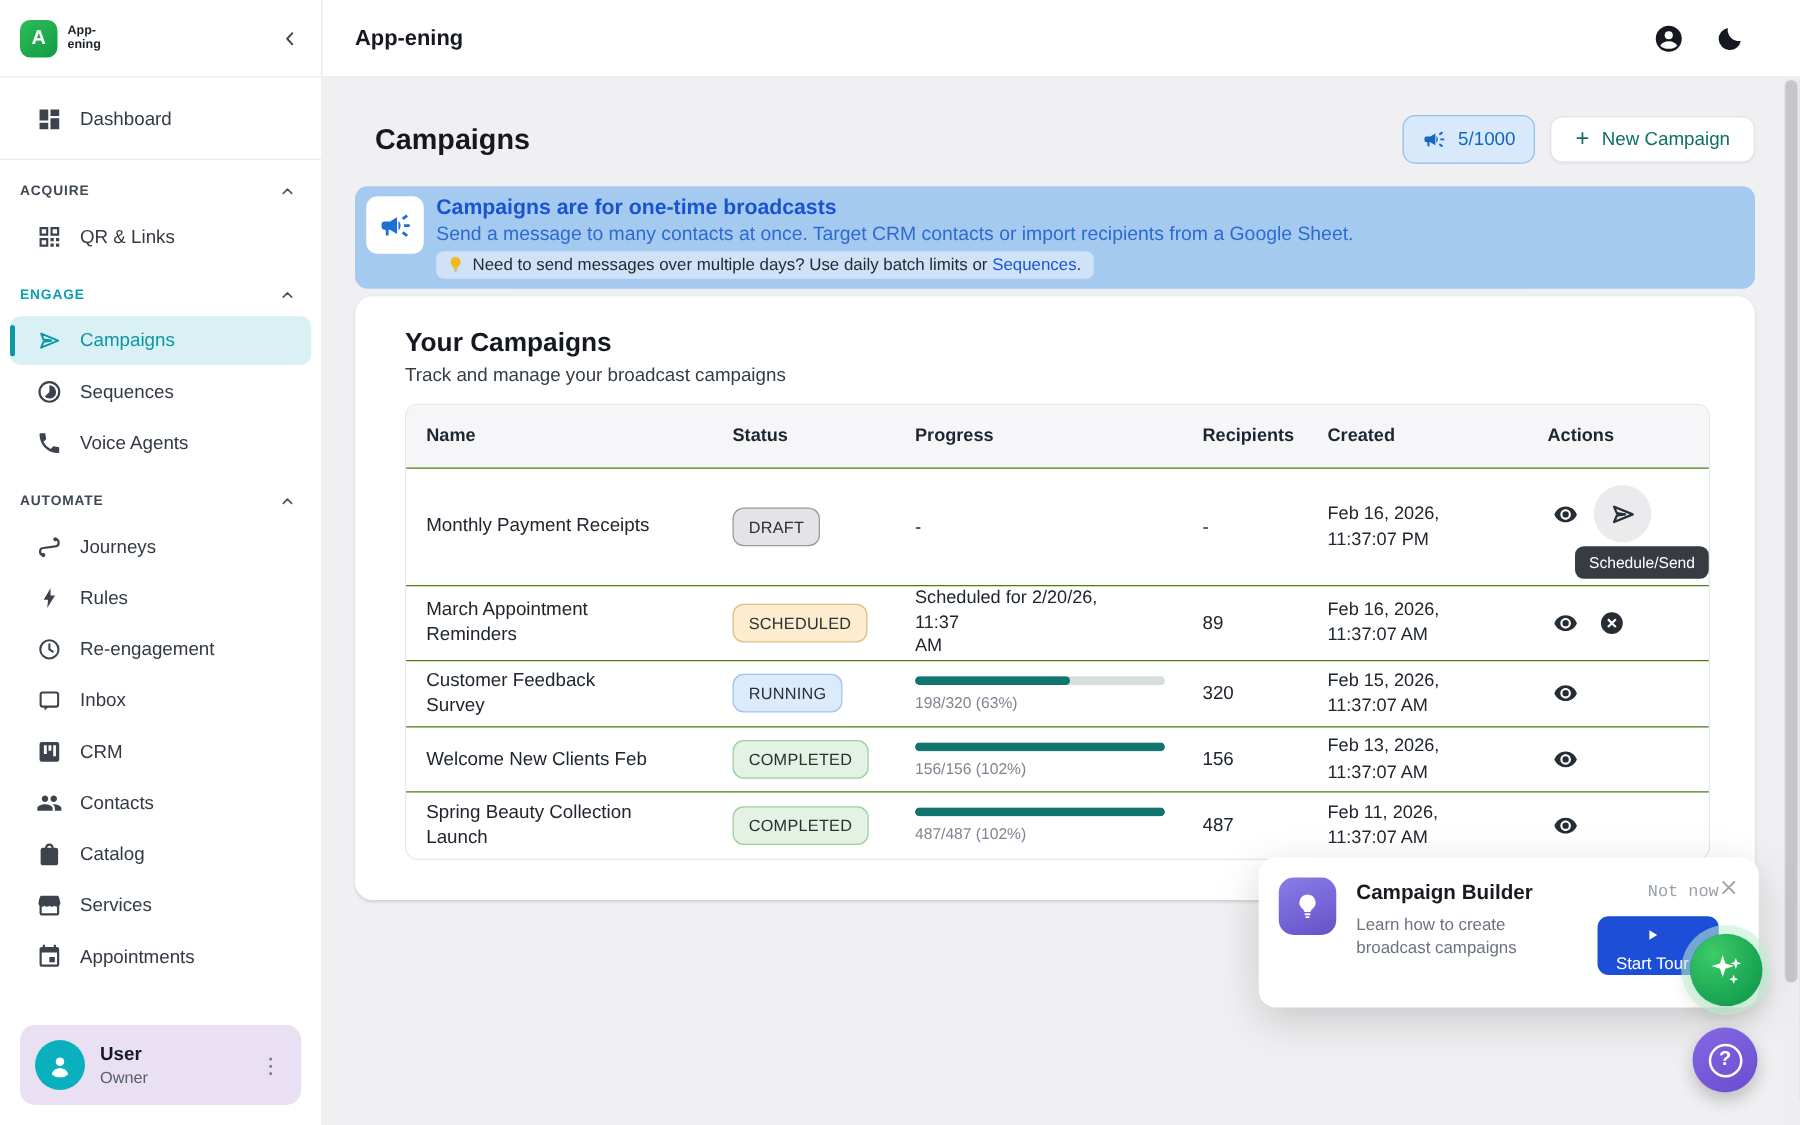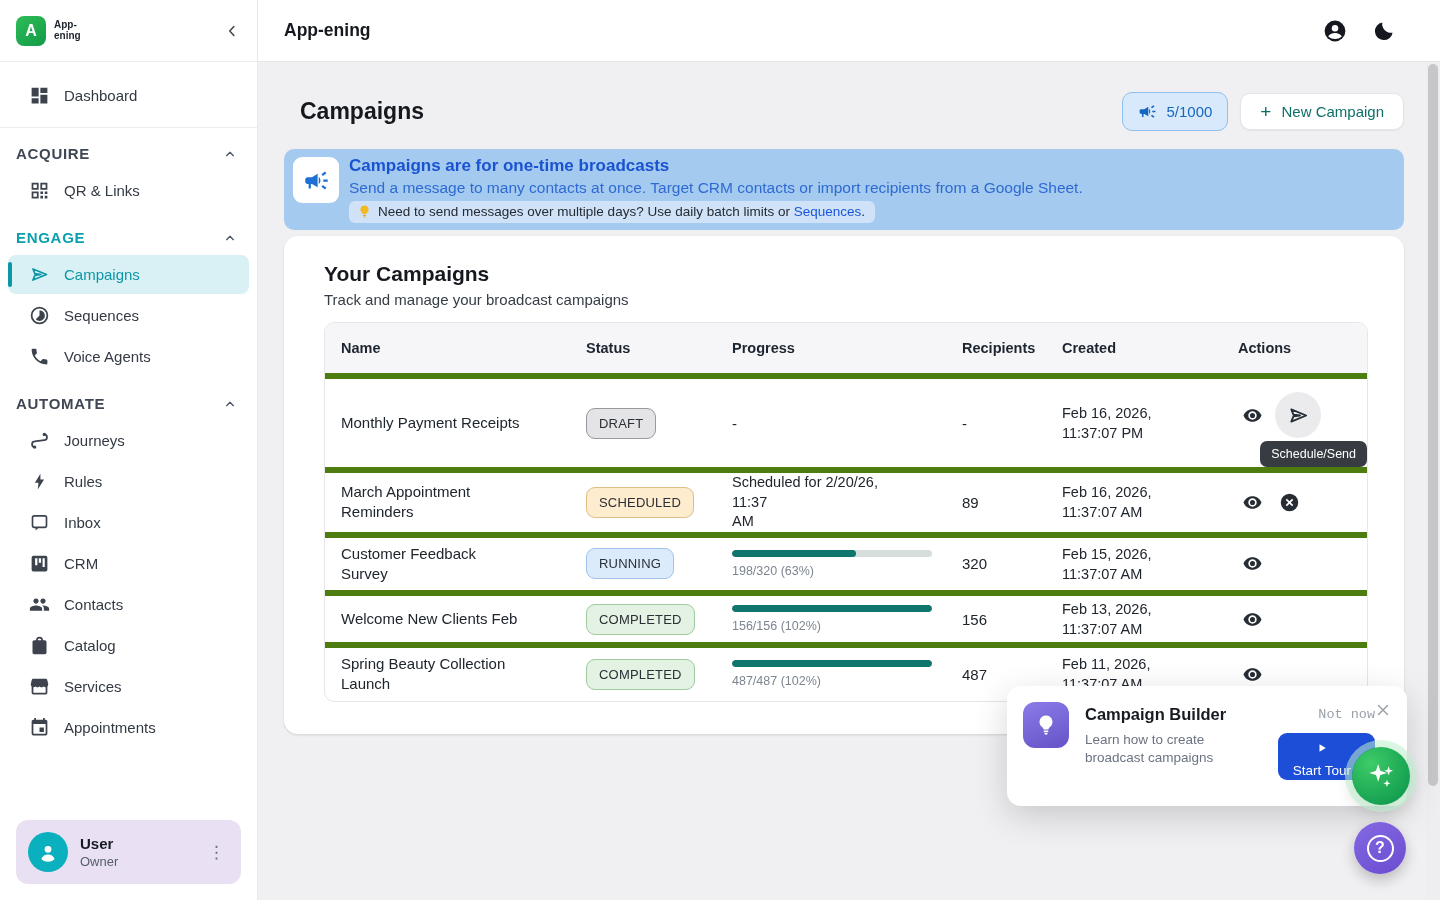--- a/index.html
+++ b/index.html
@@ -17,21 +17,21 @@
   .logo-mark { width:30px; height:30px; border-radius:8px; background:linear-gradient(145deg,#2fbc57,#129b47); color:#fff; font-weight:bold; font-size:16px; display:flex; align-items:center; justify-content:center; }
   .logo-text { margin-left:8px; display:flex; flex-direction:column; font-size:10px; font-weight:bold; color:#1d232b; line-height:1.08; }
   .collapse-btn { background:none; border:0; color:#3c434c; padding:2px; }
   .sb-nav { flex:1; overflow:hidden; padding-top:8px; }
   .sb-block { border-bottom:1px solid #ececef; padding:4px 0 10px; }
   .sb-item { display:flex; align-items:center; gap:14px; margin:2px 8px; padding:9px 8px 9px 21px; border-radius:8px; font-size:15px; color:#333a44; position:relative; cursor:pointer; }
   .sb-item .ic { width:21px; height:21px; color:#3c434d; flex:none; }
   .sb-item.active { background:#d9f1f5; color:#0d96a5; font-weight:500; }
   .sb-item.active .ic { color:#0d96a5; }
   .sb-item.active::before { content:""; position:absolute; left:0; top:7px; bottom:7px; width:4px; border-radius:4px; background:#0b97a6; }
-  .sb-section-head { display:flex; align-items:center; justify-content:space-between; padding:17px 19px 7px 16px; font-size:15px; font-weight:bold; letter-spacing:.7px; color:#3f4754; cursor:pointer; }
+  .sb-section-head { display:flex; align-items:center; justify-content:space-between; padding:17px 19px 7px 16px; font-size:11px; font-weight:bold; letter-spacing:.7px; color:#3f4754; cursor:pointer; }
   .sb-section-head.teal { color:#0ba0ae; }
   .sb-section-head .chev { width:16px; height:16px; color:#4b5563; }
   .sb-user-wrap { flex:none; padding:10px 16px 16px; }
   .user-card { background:#e9e1f3; border-radius:12px; height:64px; display:flex; align-items:center; gap:12px; padding:0 10px 0 12px; cursor:pointer; }
   .avatar { width:40px; height:40px; border-radius:50%; background:#0ab0bd; display:flex; align-items:center; justify-content:center; flex:none; }
   .user-name { font-size:15px; font-weight:bold; color:#171b21; }
   .user-role { font-size:13px; color:#566069; margin-top:2px; }
   .kebab { margin-left:auto; background:none; border:0; color:#6a7280; font-size:17px; line-height:1; padding:4px 6px; letter-spacing:0; }
 
   
@@ -58,21 +58,21 @@
   .banner-desc { font-size:15.5px; color:#2d6ad2; line-height:19px; margin-top:2px; }
   .banner-tip { display:inline-flex; align-items:center; gap:6px; background:#cfe2f8; border-radius:6px; padding:3px 10px 4px 8px; font-size:13.5px; color:#242b33; margin-top:4px; width:fit-content; }
   .banner-tip a { color:#1a56db; text-decoration:none; cursor:pointer; }
   .tip-bulb { width:15px; height:15px; flex:none; }
 
   
   .card { background:#fff; border-radius:14px; margin-top:6px; padding:26px 36px 32px 40px; box-shadow:0 1px 3px rgba(16,24,40,.09), 0 1px 2px rgba(16,24,40,.05); }
   .card-title { font-size:21px; font-weight:700; color:#15191f; }
   .card-sub { font-size:15px; color:#353d47; margin:5px 0 14px; }
   .table { border:1px solid #e6e7ea; border-radius:10px; }
-  .t-row { display:grid; grid-template-columns:242px 146px 230px 100px 176px 1fr; align-items:center; border-top:6px solid #4d7c0f; min-height:52px; }
+  .t-row { display:grid; grid-template-columns:242px 146px 230px 100px 176px 1fr; align-items:center; border-top:1px solid #4d7c0f; min-height:52px; }
   .t-row > div { padding-left:19px; }
   .t-row > div:first-child { padding-left:16px; }
   .t-head { background:#f6f6f8; border-top:0; border-radius:9px 9px 0 0; height:50px; min-height:50px; }
   .t-head > div { font-size:14.5px; font-weight:600; color:#1d2530; }
   .t-row.tall { height:94px; }
   .name-cell { font-size:15px; color:#20262e; white-space:pre-line; line-height:1.35; padding-top:6px; padding-bottom:6px; }
   .badge { display:inline-block; padding:7px 12px; border-radius:9px; font-size:13px; color:#2b2f36; letter-spacing:.2px; white-space:nowrap; }
   .badge.draft { background:#e4e4e6; border:1px solid #97999e; }
   .badge.scheduled { background:#fdecce; border:1px solid #dfbd86; }
   .badge.running { background:#dcebfb; border:1px solid #9fc3eb; }
@@ -199,20 +199,27 @@
             <circle cx="6.5" cy="19.5" r="1.9" fill="currentColor"></circle>
             <circle cx="17.5" cy="5" r="1.9" fill="currentColor"></circle>
           </svg>
         <span>Journeys</span>
       </div>
       <div class="sb-item">
         <svg class="ic" viewBox="0 0 24 24">
             <path d="M13 3 6.8 13.4h4L10 21l7.2-11.4h-4.1z" fill="currentColor"></path>
           </svg>
         <span>Rules</span>
+      </div>
+      <div class="sb-item">
+        <svg class="ic" viewBox="0 0 24 24">
+            <circle cx="12" cy="12" r="8.3" fill="none" stroke="currentColor" stroke-width="1.9"></circle>
+            <path d="M12 7.4V12l3.1 2" fill="none" stroke="currentColor" stroke-width="1.9" stroke-linecap="round"></path>
+          </svg>
+        <span>Re-engagement</span>
       </div>
 
       <div class="sb-item">
         <svg class="ic" viewBox="0 0 24 24">
             <rect x="4" y="4.5" width="16" height="13" rx="2" fill="none" stroke="currentColor" stroke-width="1.9"></rect>
             <path d="M7.5 17.5V21l4-3.5" fill="currentColor"></path>
           </svg>
         <span>Inbox</span>
       </div>
       <div class="sb-item">

